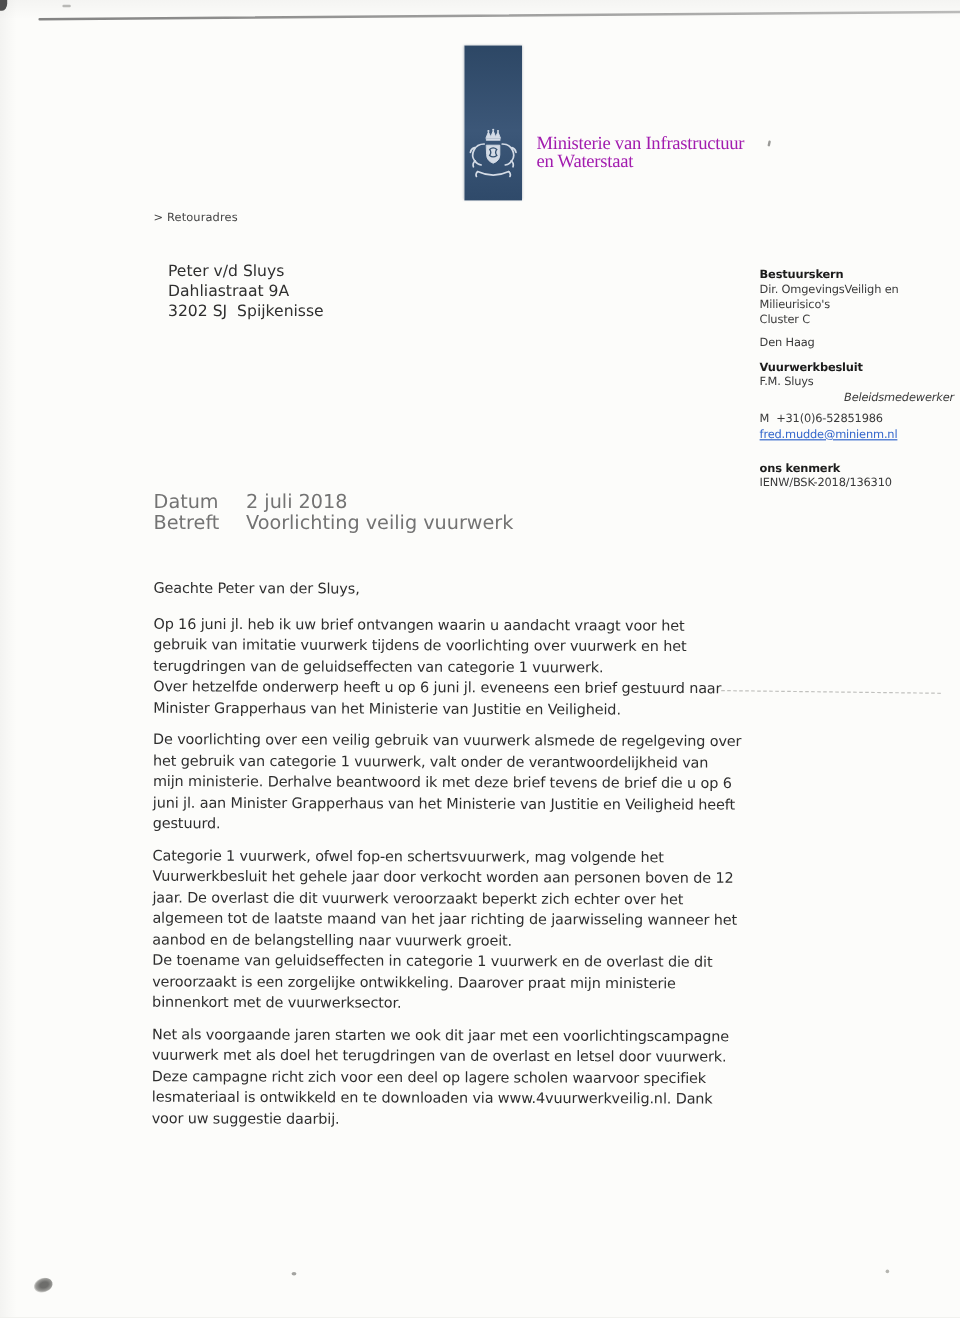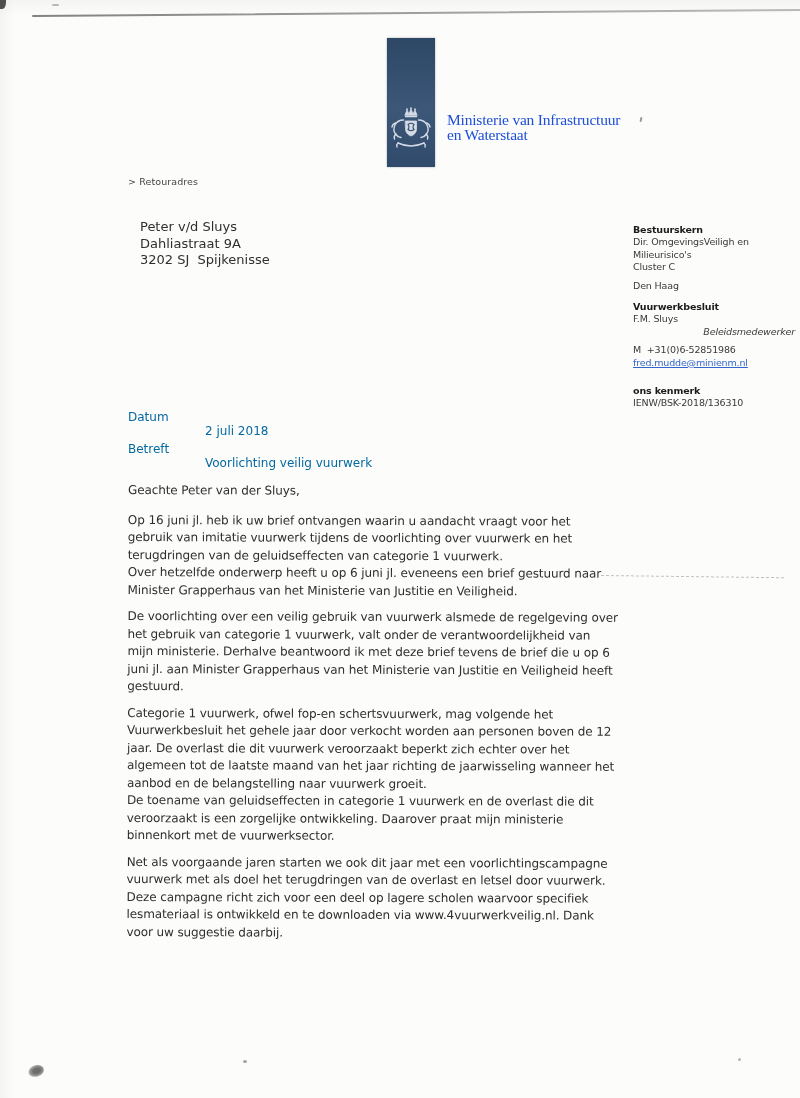--- a/index.html
+++ b/index.html
@@ -33,38 +33,38 @@
     background:#b5b5b0; border-radius:50%; }
   .speck-logo { position:absolute; left:640px; top:117px; width:2px; height:5px;
     background:#9a9a97; border-radius:1px; transform:rotate(12deg); }
   
   .logo-bar { position:absolute; left:387px; top:38px; width:48px; height:129px;
     background:linear-gradient(180deg,#2d4765 0%, #3c5778 55%, #2f4a6a 100%);
     box-shadow:0 0 2px rgba(40,60,90,.4); }
   .crest { position:absolute; left:3px; top:68px; width:42px; height:50px; }
   .ministry-name { position:absolute; left:447px; top:112px;
     font-family:"Liberation Serif", serif; font-size:15.5px; line-height:15px;
-    letter-spacing:-0.2px; color:#1d4ed8; }
+    letter-spacing:-0.2px; color:#a21caf; }
   
   .retouradres { position:absolute; left:128px; top:176px; font-size:9.5px; color:#454545; letter-spacing:.1px; }
   .recipient { position:absolute; left:128px; top:219px; font-size:13px; line-height:16.5px; color:#2f2f2f; }
   .recipient div { white-space:pre;margin-left:12px; }
   
   .sidebar { position:absolute; left:633px; top:224px; width:162px;
     font-size:9.5px; line-height:12.4px; letter-spacing:-0.15px; color:#3a3a3a; }
   .sb-label { font-weight:bold; color:#1c1c1c; }
   .sb-line { white-space:pre; }
   .sb-gap-s { height:6px; } .sb-gap-m { height:9px; } .sb-gap-l { height:16px; }
   .sb-italic { font-style:italic;text-align:right; }
   .email-link { color:#3366cc; text-decoration:underline; cursor:pointer; }
   
-  .meta { position:absolute; left:128px; top:409px; font-size:12px; line-height:17.5px; color:#0369a1; }
+  .meta { position:absolute; left:128px; top:409px; font-size:16px; line-height:17.5px; color:#737373; }
   .meta-row { display:flex; }
   .meta-label { width:77px; }
-  .meta-value { white-space:pre;margin-top:14px; }
+  .meta-value { white-space:pre; }
   
   .letter-body { position:absolute; left:128px; top:482px; width:540px;
     font-size:12px; letter-spacing:-0.1px; color:#2e2e2e;
     transform:rotate(0.2deg); transform-origin:left top; }
   .salutation { line-height:17.5px; margin-bottom:12px; white-space:pre; }
   .para { margin:0 0 9px 0; }
   .para .line { line-height:17.5px; white-space:pre; }
 </style>
 </head>
 <body>

